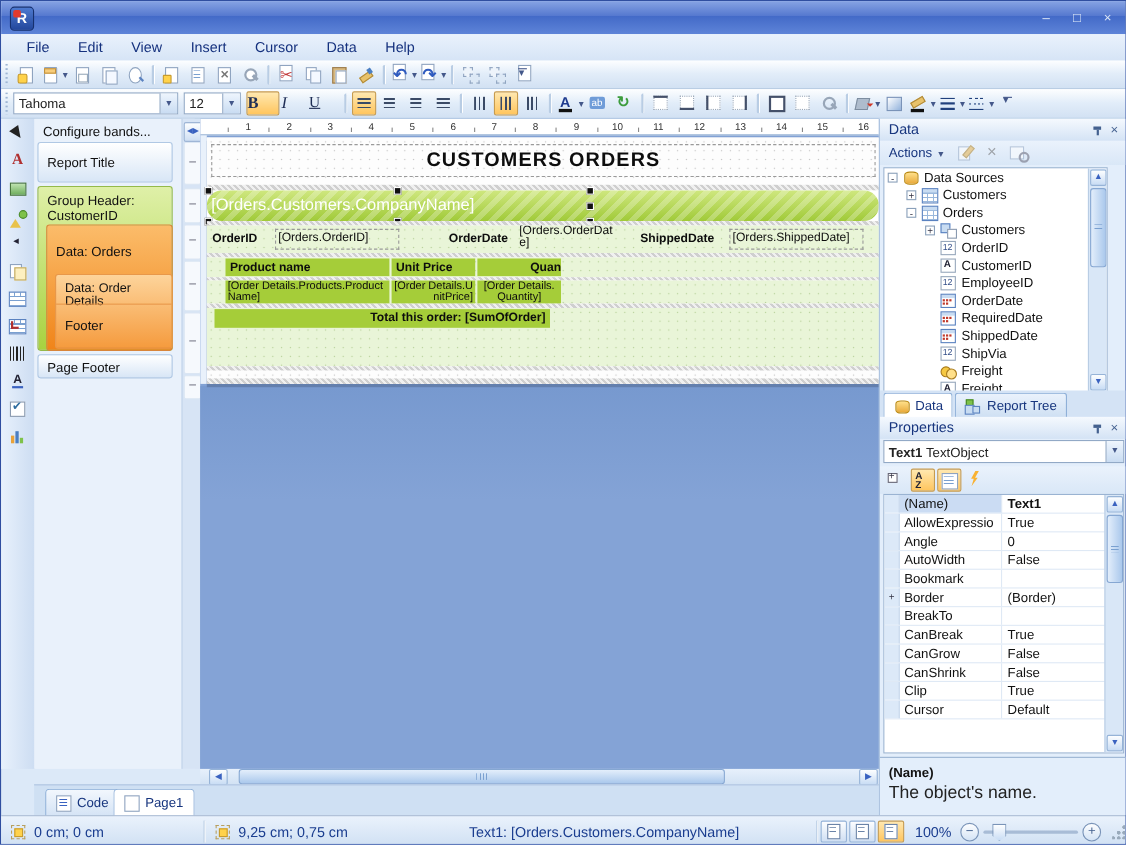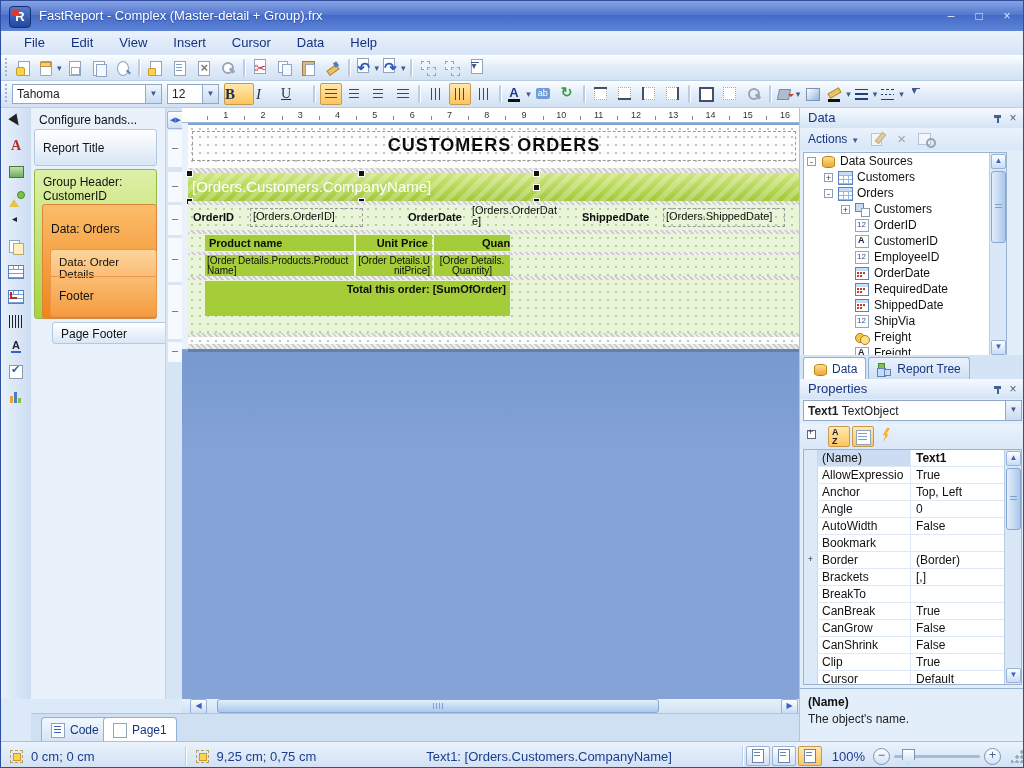--- a/index.html
+++ b/index.html
@@ -248,21 +248,21 @@
   .objcombo{position:absolute;left:3px;top:20px;width:219px;height:21px;}
   .pgrid{position:absolute;left:3px;top:294px;width:219px;height:238px;background:#fff;border:1px solid #9ab3d2;overflow:hidden;box-sizing:border-box;}
   .pgrow{height:16px;display:flex;border-bottom:1px solid #dfe9f5;font-size:12px;}
   .gut{width:13px;flex:0 0 13px;background:#dce9f8;border-right:1px solid #c8d8ec;font-size:9px;line-height:15px;text-align:center;color:#334;}
   .pname{width:88px;flex:0 0 88px;padding:1px 0 0 4px;color:#111;border-right:1px solid #dfe9f5;white-space:nowrap;overflow:hidden;}
   .pgrow[data-sel="true"] .pname{background:#cbdcf3;}
   .pval{flex:1;padding:1px 0 0 5px;color:#111;white-space:nowrap;overflow:hidden;}
   .pval[data-bold="true"]{font-weight:bold;}
   .pdesc{position:absolute;left:0;top:534px;width:225px;height:66px;background:#e3eefb;border-top:1px solid #9ab3d2;padding:6px 8px;box-sizing:border-box;}
   .pdesc .dt{font-size:12px;font-weight:bold;color:#111;}
-  .pdesc .dd2{font-size:12px;color:#222;margin-top:3px;}
+  .pdesc .dd2{font-size:16px;color:#222;margin-top:3px;}
   
   .statusbar{left:0;top:740px;width:1024px;height:28px;background:linear-gradient(#eaf2fc,#cfe0f3);border-top:1px solid #aebfd6;
      display:flex;align-items:center;font-size:13px;color:#1a3d8f;}
   .ssep{width:1px;height:20px;background:#b9cde4;border-right:1px solid #fff;}
   .sicon{width:16px;height:14px;position:relative;margin:0 6px 0 8px;}
   .sicon::before{content:"";position:absolute;left:1px;top:1px;width:11px;height:11px;border:1px dashed #b8a060;}
   .sicon::after{content:"";position:absolute;left:4px;top:4px;width:6px;height:6px;background:#ffd24a;border:1px solid #c79b2e;}
   .zoombtn{width:22px;height:18px;background:linear-gradient(#fdfeff,#cfdff3);border:1px solid #96b3d7;border-radius:2px;margin-left:2px;position:relative;}
   .zoombtn[data-on="true"]{background:linear-gradient(#ffe8b0,#ffc55e);border-color:#c79b4e;}
   .zoombtn::before{content:"";position:absolute;left:5px;top:2px;width:10px;height:12px;background:#fff;border:1px solid #6b84a8;}
@@ -280,21 +280,20 @@
      radial-gradient(circle at 6px 13px,#9ab 1.5px,transparent 2px),
      radial-gradient(circle at 1px 13px,#9ab 1.5px,transparent 2px);}
 </style>
 </head>
 <body>
 
 <div class="win">
 
   <div class="abs titlebar">
     <div class="abs appicon">R</div>
-    <div class="abs titletext">FastReport - Complex (Master-detail + Group).frx</div>
     <div class="abs winbtn" style="left:938px">–</div>
     <div class="abs winbtn" style="left:966px">□</div>
     <div class="abs winbtn" style="left:994px">×</div>
   </div>
 
   <div class="abs menubar">
 
   <div class="menuitem">File</div>
       <div class="menuitem">Edit</div>
       <div class="menuitem">View</div>
@@ -633,21 +632,21 @@
       <div class="cardlabel" style="top:19px;">CustomerID</div>
       <div class="card card-orange" style="left:7px;top:34px;width:115px;height:115px;">
         <div class="cardlabel" style="top:17px;">Data: Orders</div>
         <div class="card card-orange2" style="left:7px;top:44px;width:107px;height:68px;">
           <div class="cardlabel" style="top:6px;font-size:11.5px;">Data: Order Details</div>
           <div style="position:absolute;left:0;top:26px;width:100%;height:1px;background:#e8984a;"></div>
           <div class="cardlabel" style="top:39px;">Footer</div>
         </div>
       </div>
     </div>
-    <div class="card card-blue" style="left:3px;top:214px;width:123px;height:22px;margin-left:18px;">
+    <div class="card card-blue" style="left:3px;top:214px;width:123px;height:22px;">
       <div class="cardlabel" style="top:4px;">Page Footer</div>
     </div>
   </div>
 
   <div class="abs vsplit">
     <div class="vsplit-btn">◀▶</div>
     <div class="bseg" style="top:21px;height:37px;"></div>
     <div class="bseg" style="top:63px;height:30px;"></div>
     <div class="bseg" style="top:96px;height:30px;"></div>
     <div class="bseg" style="top:129px;height:44px;"></div>
@@ -678,21 +677,21 @@
     <div class="leftmargin"></div>
     <div class="blue-bottom"></div>
 
     <div class="page">
 
       <div class="bandrow dotwhite" style="top:0;height:43px;">
         <div class="titleobj">CUSTOMERS ORDERS</div>
       </div>
       <div class="bandrow hatch" style="top:43px;height:5px;"></div>
 
-      <div class="bandrow greenband" style="top:48px;height:28px;">
+      <div class="bandrow greenband" style="top:48px;height:28px;border-radius:14px;">
         <div class="companyobj">[Orders.Customers.CompanyName]</div>
         <div class="handle" style="left:-2px;top:-3px;"></div>
         <div class="handle" style="left:170px;top:-3px;"></div>
         <div class="handle" style="left:345px;top:-3px;"></div>
         <div class="handle" style="left:345px;top:11px;"></div>
         <div class="handle" style="left:-2px;top:25px;"></div>
         <div class="handle" style="left:170px;top:25px;"></div>
         <div class="handle" style="left:345px;top:25px;"></div>
       </div>
       <div class="bandrow hatch" style="top:76px;height:4px;"></div>
@@ -702,34 +701,34 @@
         <div class="fldexpr" style="left:62px;top:3px;width:113px;height:19px;">[Orders.OrderID]</div>
         <div class="fldlabel" style="left:220px;top:6px;">OrderDate</div>
         <div class="fldclip" style="left:284px;top:0px;width:94px;height:24px;">[Orders.OrderDate]</div>
         <div class="fldlabel" style="left:394px;top:6px;">ShippedDate</div>
         <div class="fldexpr" style="left:475px;top:3px;width:122px;height:19px;">[Orders.ShippedDate]</div>
       </div>
       <div class="bandrow hatch" style="top:105px;height:4px;"></div>
 
       <div class="bandrow dotgreen" style="top:109px;height:18px;">
         <div class="cell cellh" style="left:17px;top:1px;width:149px;height:16px;text-align:left;">Product name</div>
-        <div class="cell cellh" style="left:168px;top:1px;width:76px;height:16px;text-align:right;">Unit Price</div>
+        <div class="cell cellh" style="left:168px;top:1px;width:76px;height:16px;">Unit Price</div>
         <div class="cell cellh" style="left:246px;top:1px;width:76px;height:16px;text-align:center;padding-left:48px;">Quantity</div>
       </div>
       <div class="bandrow hatch" style="top:127px;height:3px;"></div>
 
       <div class="bandrow dotgreen" style="top:130px;height:21px;">
         <div class="cell celld" style="left:17px;top:0px;width:149px;height:21px;text-align:left;">[Order Details.Products.ProductName]</div>
         <div class="cell celld" style="left:168px;top:0px;width:76px;height:21px;text-align:right;">[Order Details.UnitPrice]</div>
         <div class="cell celld" style="left:246px;top:0px;width:76px;height:21px;text-align:center;">[Order Details.Quantity]</div>
       </div>
       <div class="bandrow hatch" style="top:151px;height:4px;"></div>
 
       <div class="bandrow dotgreen" style="top:155px;height:53px;">
-        <div class="cell cellh" style="left:17px;top:1px;width:305px;height:35px;text-align:right;line-height:17px;">Total this order: [SumOfOrder]</div>
+        <div class="cell cellh" style="left:7px;top:1px;width:305px;height:17px;text-align:right;line-height:17px;">Total this order: [SumOfOrder]</div>
       </div>
       <div class="bandrow hatch" style="top:208px;height:4px;"></div>
 
       <div class="bandrow dotwhite" style="top:212px;height:7px;"></div>
       <div class="bandrow hatch" style="top:219px;height:5px;"></div>
     </div>
   </div>
 
   <div class="abs hscroll">
     <div class="sbtn" style="margin-left:8px;">◀</div>
@@ -892,25 +891,20 @@
             <span class="pname">(Name)</span>
             <span class="pval" data-bold="true">Text1</span>
           </div>
 
           <div class="pgrow">
             <span class="gut"></span>
             <span class="pname">AllowExpressio</span>
             <span class="pval">True</span>
           </div>
 
-          <div class="pgrow">
-            <span class="gut"></span>
-            <span class="pname">Anchor</span>
-            <span class="pval">Top, Left</span>
-          </div>
 
           <div class="pgrow">
             <span class="gut"></span>
             <span class="pname">Angle</span>
             <span class="pval">0</span>
           </div>
 
           <div class="pgrow">
             <span class="gut"></span>
             <span class="pname">AutoWidth</span>
@@ -922,25 +916,20 @@
             <span class="pname">Bookmark</span>
             <span class="pval"></span>
           </div>
 
           <div class="pgrow">
             <span class="gut">+</span>
             <span class="pname">Border</span>
             <span class="pval">(Border)</span>
           </div>
 
-          <div class="pgrow">
-            <span class="gut"></span>
-            <span class="pname">Brackets</span>
-            <span class="pval">[,]</span>
-          </div>
 
           <div class="pgrow">
             <span class="gut"></span>
             <span class="pname">BreakTo</span>
             <span class="pval"></span>
           </div>
 
           <div class="pgrow">
             <span class="gut"></span>
             <span class="pname">CanBreak</span>

